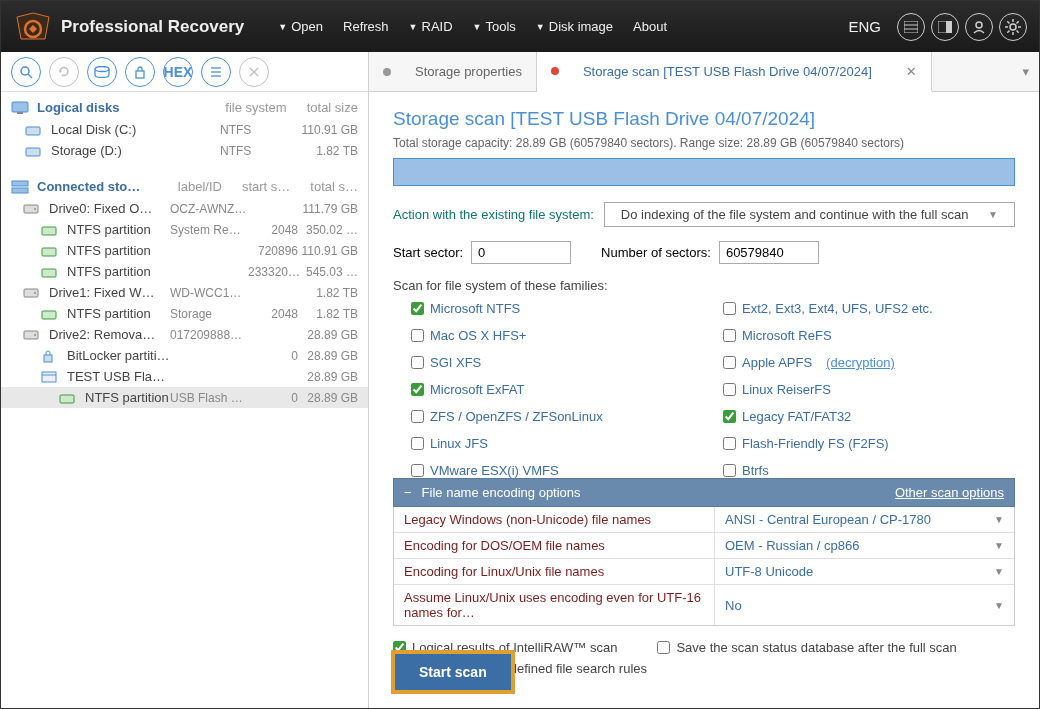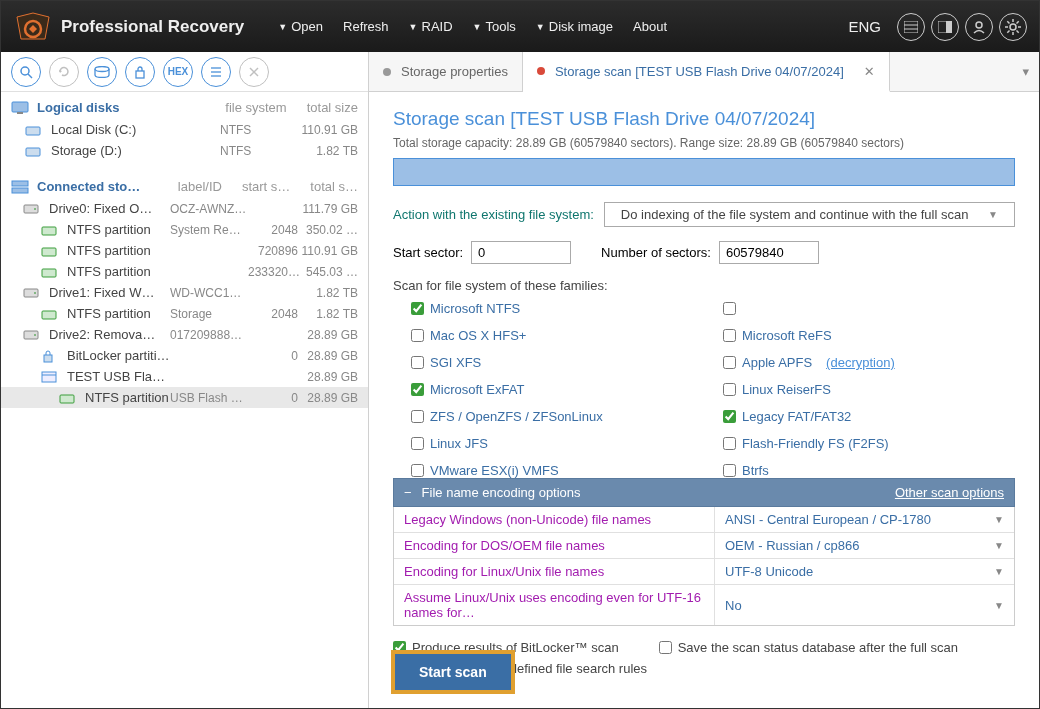--- a/index.html
+++ b/index.html
@@ -26,21 +26,21 @@
 .row .ricon{width:20px;margin-right:6px;display:inline-flex}
 .row .ind{display:inline-block}
 .row .rlabel{color:#444}
 .row .c1,.row .c2,.row .c3{color:#888;font-size:12px;text-align:right}
 .row .c1{width:78px;overflow:hidden;text-overflow:ellipsis;white-space:nowrap;text-align:left}
 .row .c2{width:50px}
 .row .c3{width:60px}
 .row .rlabel{flex:1;overflow:hidden;text-overflow:ellipsis;white-space:nowrap}
 .content{flex:1;display:flex;flex-direction:column;background:#fff}
 .tabs{height:40px;display:flex;align-items:stretch;background:#f6f6f6;border-bottom:1px solid #d0d0d0}
-.tab{display:flex;align-items:center;padding:0 14px;border-right:1px solid #d0d0d0;color:#666;cursor:pointer;gap:10px;font-size:13px}
+.tab{display:flex;align-items:center;padding:0 14px;border-right:1px solid #d0d0d0;color:#666;cursor:pointer;gap:24px;font-size:13px}
 .tab.active{background:#fff;color:#3a6ea5;border-bottom:2px solid #fff;margin-bottom:-1px}
 .tab .dot{width:8px;height:8px;border-radius:50%;background:#999}
 .tab.active .dot{background:#d94a3a}
 .tab .x{margin-left:10px;color:#888;cursor:pointer}
 .tabs .dropd{margin-left:auto;padding:0 10px;display:flex;align-items:center;color:#888;cursor:pointer}
 .page{padding:16px 24px;flex:1;overflow:auto;position:relative}
 .page h1{color:#4a90d9;font-size:19px;font-weight:400;margin-bottom:6px}
 .subinfo{color:#666;font-size:12px;margin-bottom:8px}
 .progressbar{height:28px;background:#9cbfe6;border:1px solid #4a90d9;margin-bottom:16px}
 .field-row{display:flex;align-items:center;gap:10px;margin-bottom:14px;color:#444}
@@ -53,21 +53,21 @@
 .fs-grid{display:grid;grid-template-columns:repeat(2,1fr);gap:12px 20px;margin-left:18px}
 .chk{display:flex;align-items:center;gap:6px;color:#3a6ea5;font-size:13px;cursor:pointer}
 .chk input{width:13px;height:13px;accent-color:#3a9d3a}
 .link{color:#4a90d9;text-decoration:underline;cursor:pointer;margin-left:8px}
 .enc-hdr{background:#6a8aad;color:#fff;padding:6px 10px;display:flex;align-items:center;border:1px solid #5a7a9d}
 .enc-hdr .toggle{margin-right:10px;cursor:pointer}
 .enc-hdr .right{margin-left:auto;text-decoration:underline;cursor:pointer}
 .enc-table{border:1px solid #ccc;border-top:none;margin-bottom:14px}
 .enc-row{display:flex;border-bottom:1px solid #e0e0e0}
 .enc-row:last-child{border-bottom:none}
-.enc-row .k{flex:1;padding:5px 10px;color:#a21caf}
+.enc-row .k{flex:1;padding:5px 10px;color:#7f1d1d}
 .enc-row .v{width:300px;padding:5px 10px;color:#3a6ea5;border-left:1px solid #e0e0e0;display:flex;justify-content:space-between;align-items:center;cursor:pointer}
 .enc-row .v .arr{color:#888;font-size:10px}
 .bottom-opts{display:flex;gap:40px;margin-bottom:6px}
 .bottom-opts .chk,.sub-opt .chk{color:#444}
 .sub-opt{margin-left:24px;margin-bottom:20px}
 .footer{position:absolute;bottom:18px;left:24px;right:24px;display:flex;justify-content:space-between}
 .btn{padding:10px 24px;border:2px solid #3a6ea5;background:#fff;color:#3a6ea5;font-weight:600;cursor:pointer;font-size:14px}
 .btn.primary{background:#3a6ea5;color:#fff;border:2px solid #e0a030;box-shadow:0 0 0 2px #e0a030}
 svg{display:block}
 </style>
@@ -165,21 +165,21 @@
             <ellipse cx="8" cy="3" rx="7" ry="2.5" fill="none" stroke="#4a90d9" stroke-width="1.3"></ellipse>
             <path d="M1 3 L1 9 A7 2.5 0 0 0 15 9 L15 3" fill="none" stroke="#4a90d9" stroke-width="1.3"></path>
           </svg>
         </span>
       <span class="tool">
           <svg width="12" height="14">
             <rect x="2" y="6" width="8" height="7" fill="none" stroke="#4a90d9" stroke-width="1.3"></rect>
             <path d="M4 6 L4 4 A2 2 0 0 1 8 4 L8 6" fill="none" stroke="#4a90d9" stroke-width="1.3"></path>
           </svg>
         </span>
-      <span class="tool" style="font-size:10px">HEX</span>
+      <span class="tool" style="font-size:14px">HEX</span>
       <span class="tool">
           <svg width="14" height="12">
             <line x1="2" y1="2" x2="12" y2="2" stroke="#4a90d9" stroke-width="1.3"></line>
             <line x1="2" y1="6" x2="12" y2="6" stroke="#4a90d9" stroke-width="1.3"></line>
             <line x1="2" y1="10" x2="12" y2="10" stroke="#4a90d9" stroke-width="1.3"></line>
           </svg>
         </span>
       <span class="tool disabled">
           <svg width="12" height="12">
             <line x1="2" y1="2" x2="10" y2="10" stroke="#c0c0c0" stroke-width="1.5"></line>
@@ -408,20 +408,21 @@
       </div>
 
       <div class="fs-label">Scan for file system of these families:</div>
       <div class="fs-grid" id="fs-grid">
           <label class="chk">
             <input type="checkbox" checked="" style="">
             <span>Microsoft NTFS</span>
           </label>
           <label class="chk">
             <input type="checkbox" style="">
+            <span>Ext2, Ext3, Ext4, UFS, UFS2 etc.</span>
           </label>
           <label class="chk">
             <input type="checkbox" style="">
             <span>Mac OS X HFS+</span>
           </label>
           <label class="chk">
             <input type="checkbox" style="">
             <span>Microsoft ReFS</span>
           </label>
           <label class="chk">
@@ -499,21 +500,21 @@
      <div class="v">
               <span>No</span>
               <span class="arr">▼</span>
             </div>
    </div>
         </div>
 
       <div class="bottom-opts">
         <label class="chk">
             <input type="checkbox" checked="" style="">
-            <span>Produce results of BitLocker™ scan</span>
+            <span>Logical results of IntelliRAW™ scan</span>
           </label>
         <label class="chk">
             <input type="checkbox" style="">
             <span>Save the scan status database after the full scan</span>
           </label>
       </div>
       <div class="sub-opt">
         <label class="chk">
             <input type="checkbox" style="">
             <span>Enable user-defined file search rules</span>

